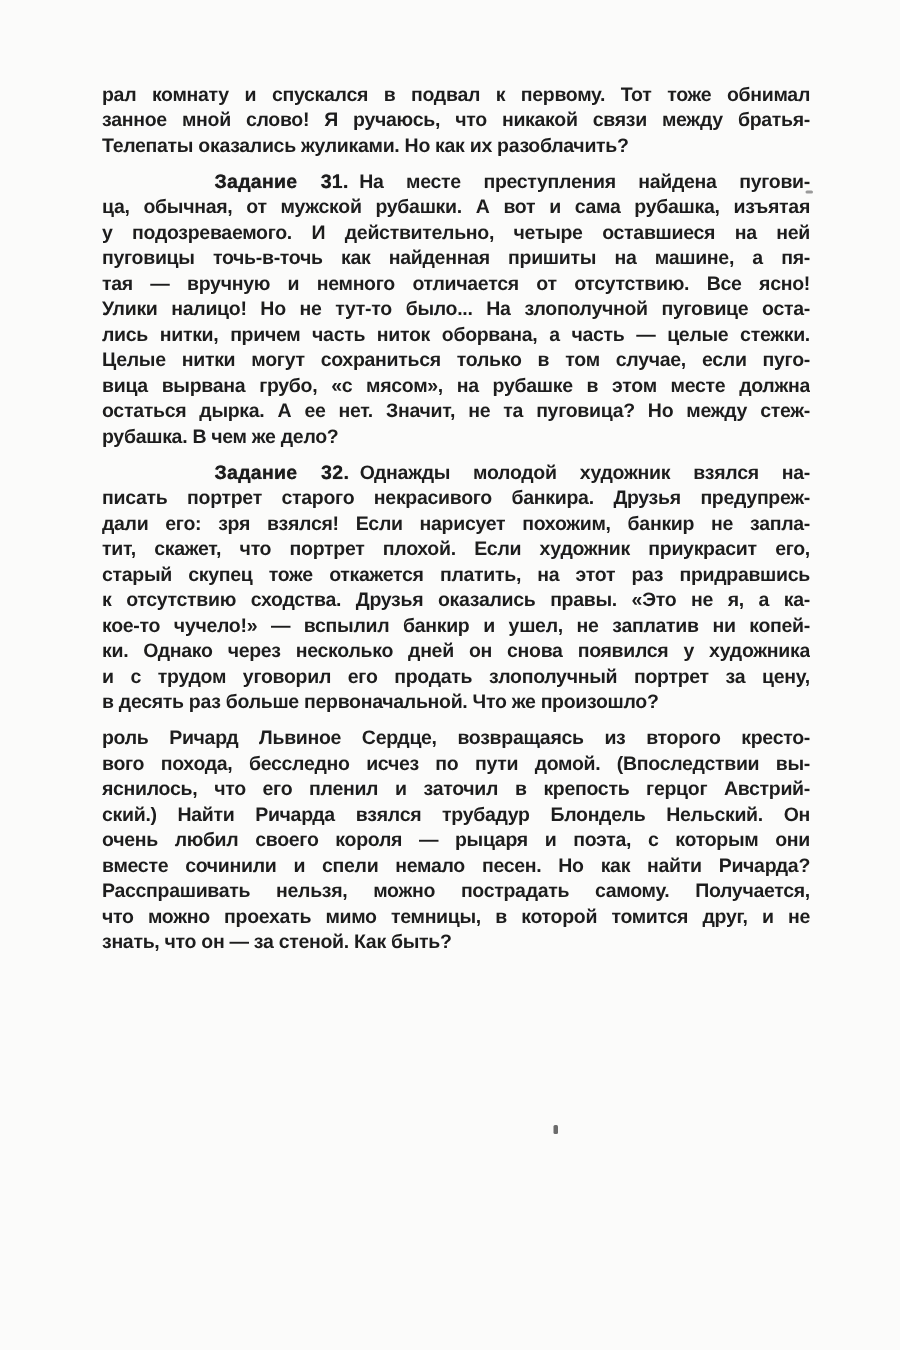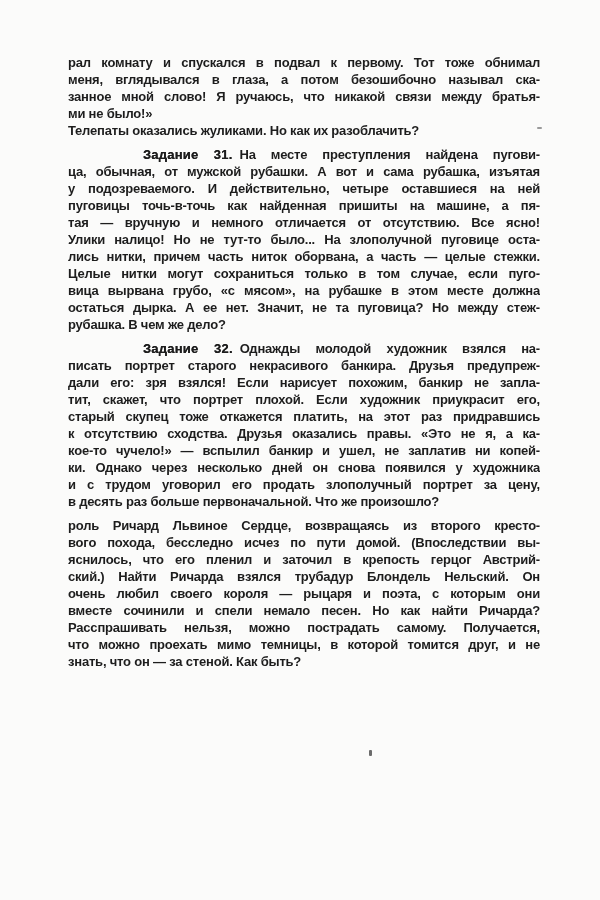--- a/index.html
+++ b/index.html
@@ -34,23 +34,21 @@
   }
   .artifact{position:absolute;border-radius:1px;}
 </style>
 </head>
 <body style="background: rgb(251, 251, 250); color: rgb(29, 29, 29);">
 
 <div class="page">
   <div class="text-block" id="text-block">
       <div class="block">
         <div class="line j">рал комнату и спускался в подвал к первому. Тот тоже обнимал</div>
-        <div class="line j">меня, вглядывался в глаза, а потом безошибочно называл ска-</div>
         <div class="line j">занное мной слово! Я ручаюсь, что никакой связи между братья-</div>
-        <div class="line l">ми не было!»</div>
       </div>
       <div class="block">
         <div class="line l">Телепаты оказались жуликами. Но как их разоблачить?</div>
       </div>
       <div class="block task-gap">
         <div class="line j ind"><span class="task-label">Задание 31.</span><span>На месте преступления найдена пугови-</span></div>
         <div class="line j">ца, обычная, от мужской рубашки. А вот и сама рубашка, изъятая</div>
         <div class="line j">у подозреваемого. И действительно, четыре оставшиеся на ней</div>
         <div class="line j">пуговицы точь-в-точь как найденная пришиты на машине, а пя-</div>
         <div class="line j">тая — вручную и немного отличается от отсутствию. Все ясно!</div>

